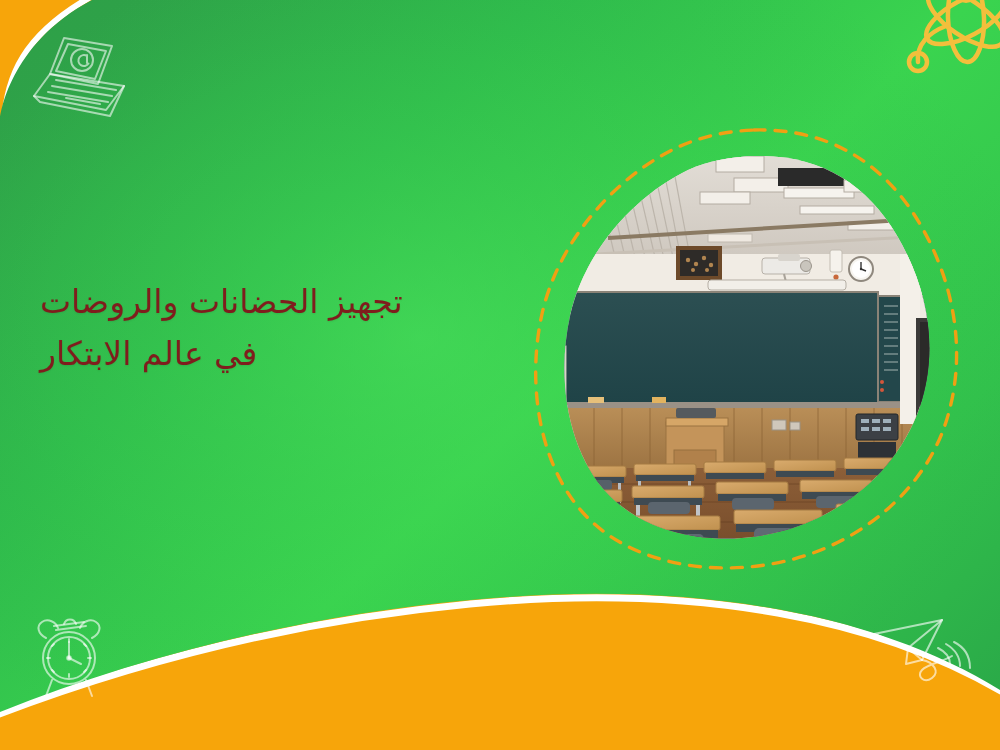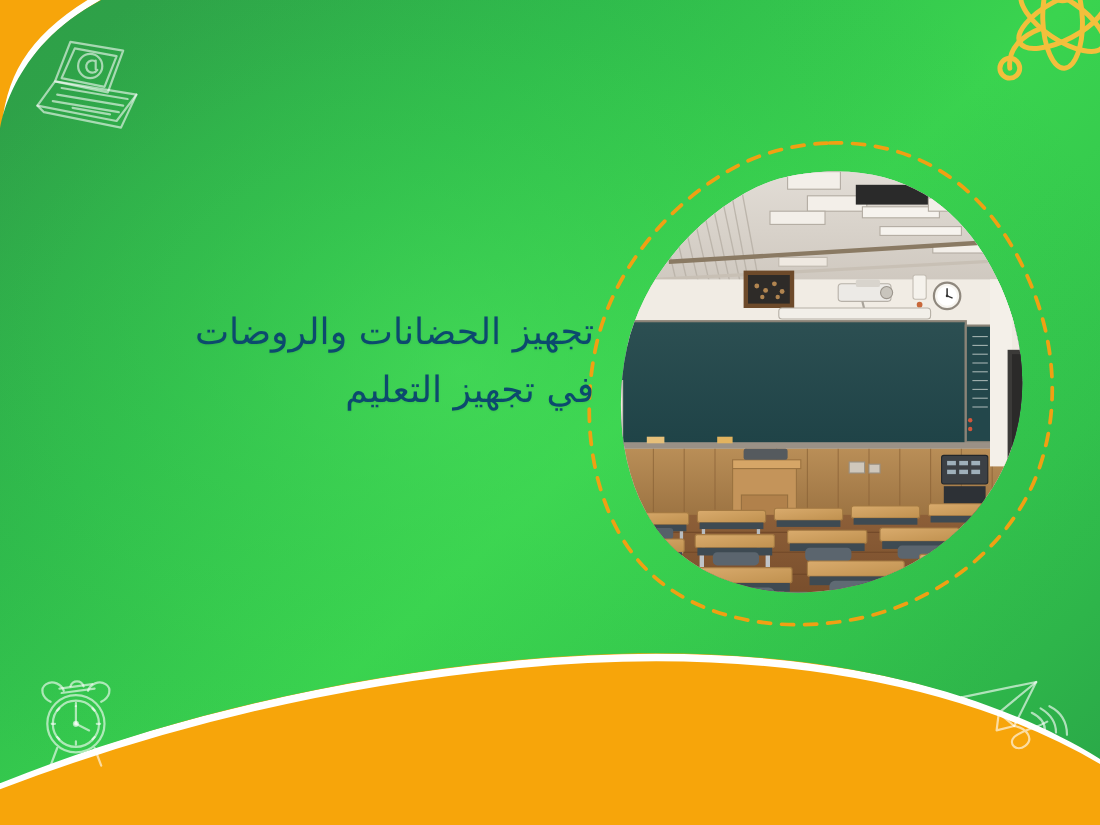--- a/index.html
+++ b/index.html
@@ -14,22 +14,22 @@
     overflow:hidden;
   }
 
   
   .green-layer{ position:absolute; inset:0; }
 
   
   .headline{
     position:absolute;
     left:40px; top:276px; width:500px;
-    text-align:right; direction:rtl;
-    color:#0c4a6e;
+    text-align:left; direction:rtl;
+    color:#7f1d1d;
     font-size:33px;
     line-height:52px;
     font-weight:400;
     letter-spacing:0px;
     text-shadow:0 1px 2px rgba(0,0,0,0.08);
     z-index:6;
   }
   .headline .ln{ display:block; white-space:nowrap; }
 
   
@@ -380,21 +380,21 @@
                C 376,340 314,392 242,410
                C 170,428 88,416 40,368
                C -8,320 -22,236 -6,164
                C 10,92 66,28 128,-2
                C 154,-14 180,-19 206,-20 Z"></path>
     </svg>
   </div>
 
   <div class="headline">
     <span class="ln">تجهيز الحضانات والروضات</span>
-    <span class="ln">في تجهيز التعليم</span>
+    <span class="ln">في عالم الابتكار</span>
   </div>
 
   <svg class="doodle" id="laptop-doodle" viewBox="0 0 104 92" aria-hidden="true">
     <g fill="none" stroke="rgba(255,255,255,0.58)" stroke-width="2" stroke-linejoin="round" stroke-linecap="round">
       <path d="M36,10 L84,18 L70,56 L22,46 Z"></path>
       <path d="M40,16 L78,23 L67,51 L28,43 Z"></path>
       <path d="M22,46 L96,58 L78,82 L6,68 Z"></path>
       <path d="M28,52 L88,62"></path>
       <path d="M24,58 L84,68"></path>
       <path d="M20,64 L80,74"></path>

